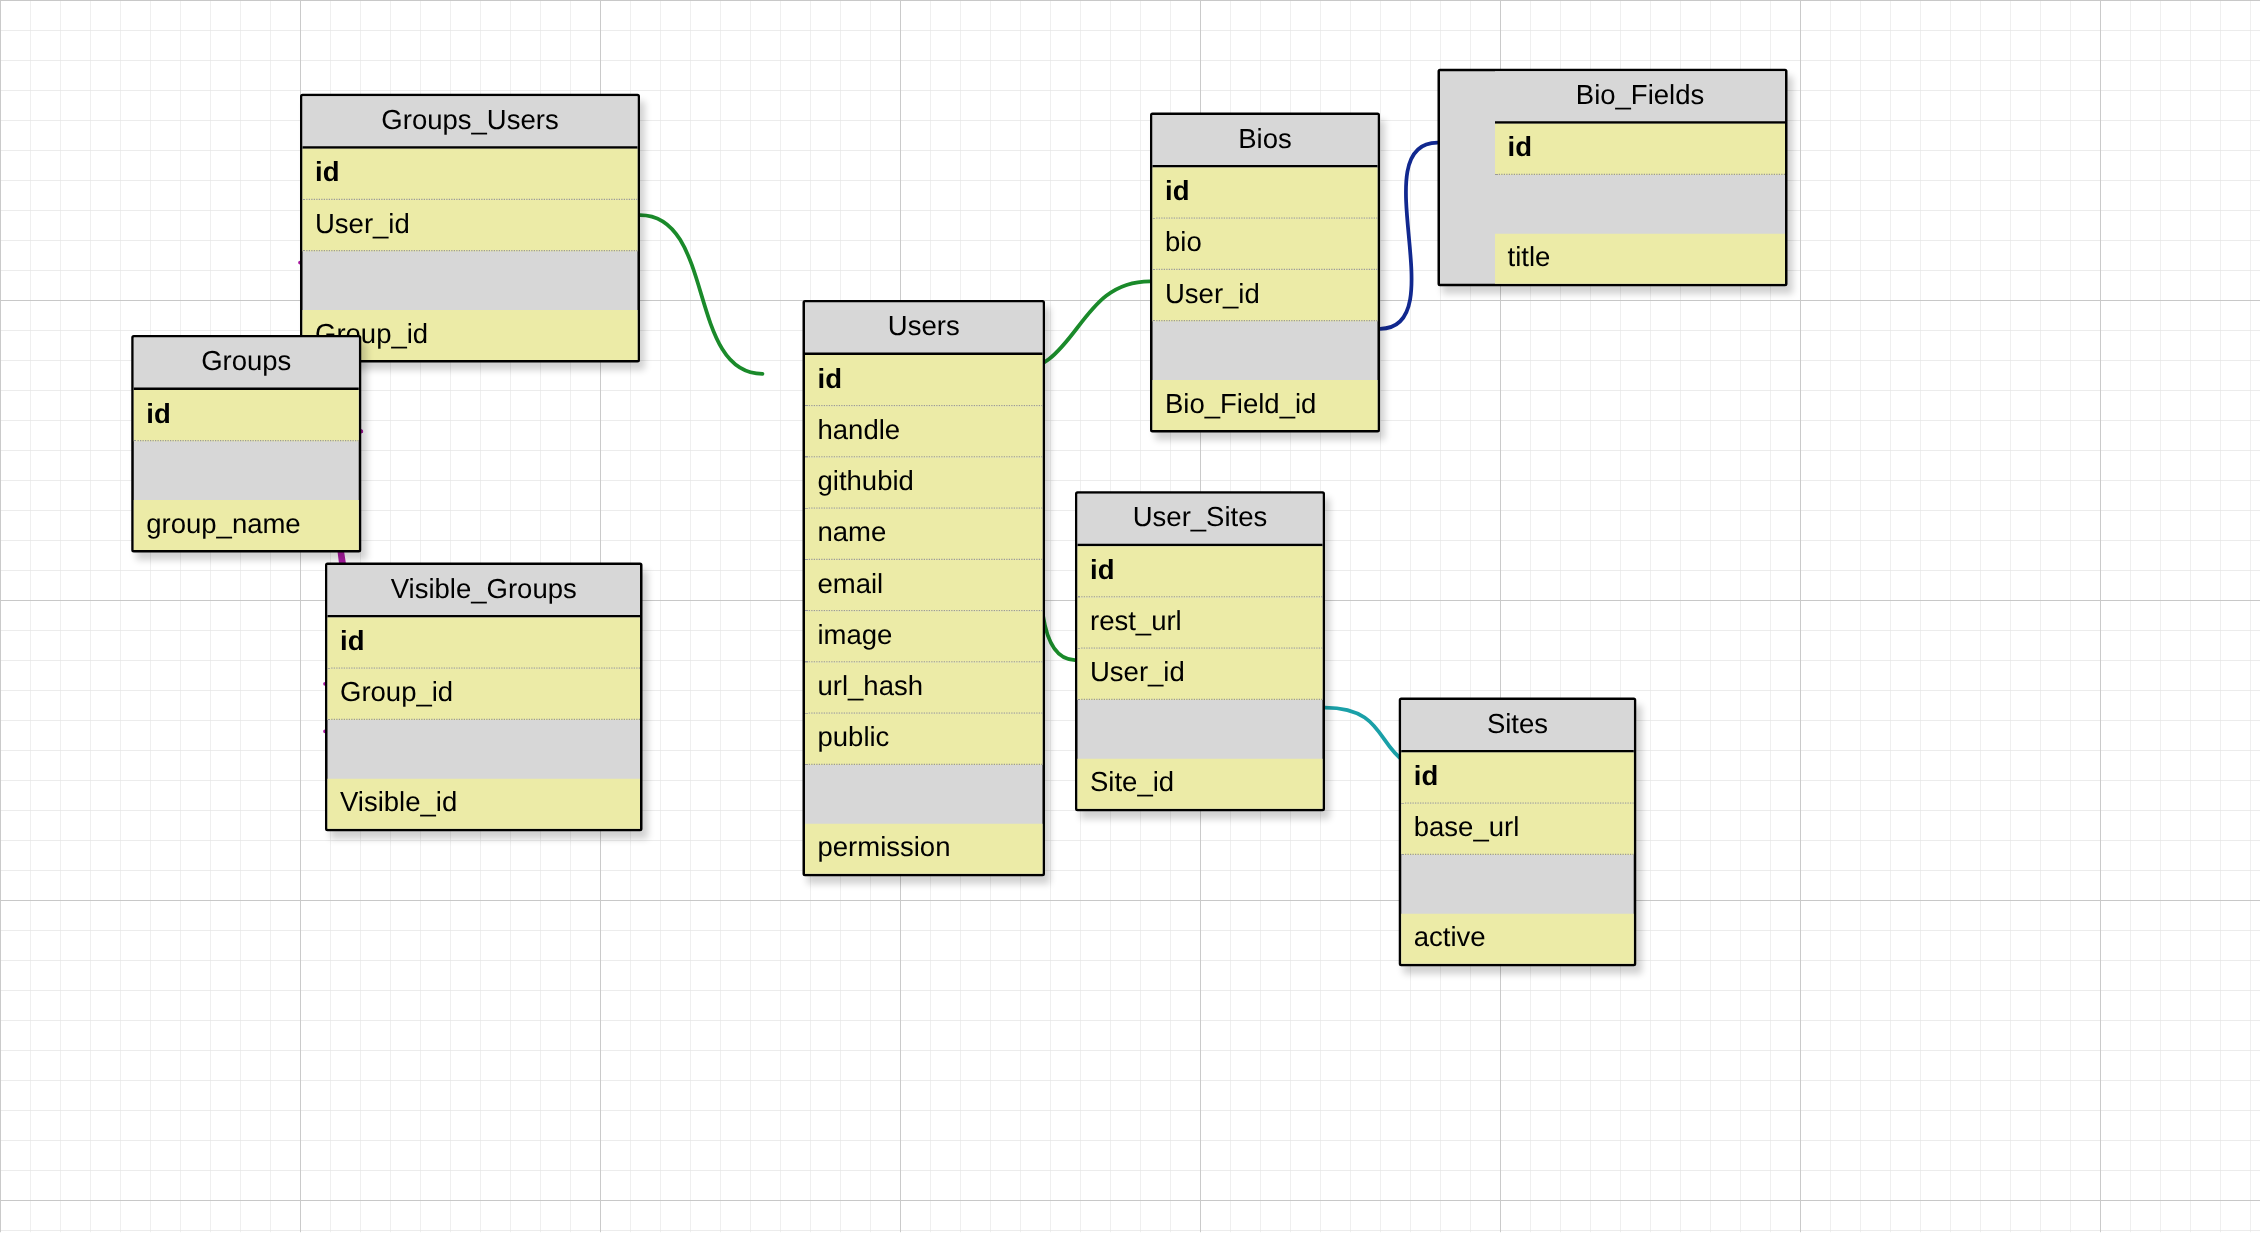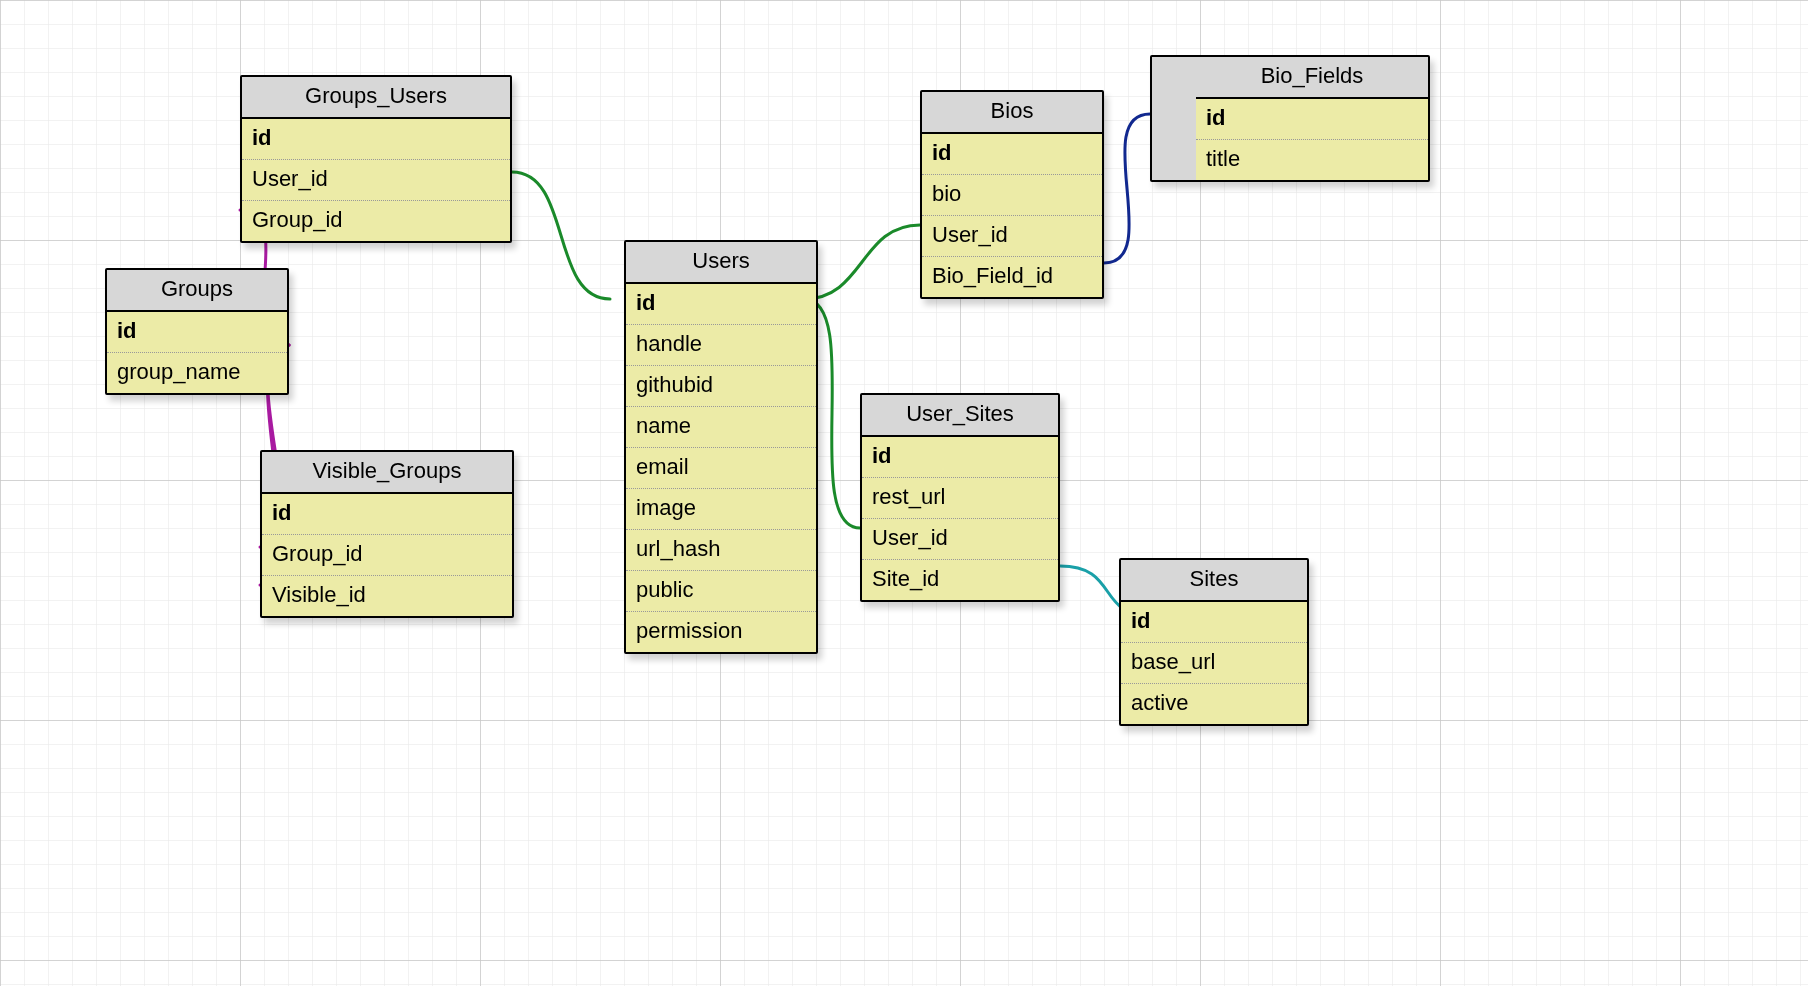--- a/index.html
+++ b/index.html
@@ -37,21 +37,21 @@
     background: #d7d7d7;
     border-bottom: 2px solid #000;
   }
   .field {
     background: #eceba7;
     font-size: 22px;
     padding: 6px 10px 8px 10px;
     border-bottom: 1px dotted #999;
     text-align: left;
   }
-  .field:last-child { border-bottom: none; }
+  .field:last-child { border-bottom: none; margin-top: 47px; }
   .field.pk { font-weight: bold; }
 </style>
 </head>
 <body>
 
 <div class="canvas">
 
   <svg class="grid">
     <defs>
       <pattern id="smallGrid" width="24" height="24" patternUnits="userSpaceOnUse">
@@ -89,21 +89,21 @@
     <div class="field">group_name</div>
   </div>
 
   <div class="table" style="left:260px; top:450px; width:250px;">
     <div class="table-header">Visible_Groups</div>
     <div class="field pk">id</div>
     <div class="field">Group_id</div>
     <div class="field">Visible_id</div>
   </div>
 
-  <div class="table" style="left:624px; top:240px; width:190px;">
+  <div class="table" style="left:642px; top:240px; width:190px;">
     <div class="table-header">Users</div>
     <div class="field pk">id</div>
     <div class="field">handle</div>
     <div class="field">githubid</div>
     <div class="field">name</div>
     <div class="field">email</div>
     <div class="field">image</div>
     <div class="field">url_hash</div>
     <div class="field">public</div>
     <div class="field">permission</div>

